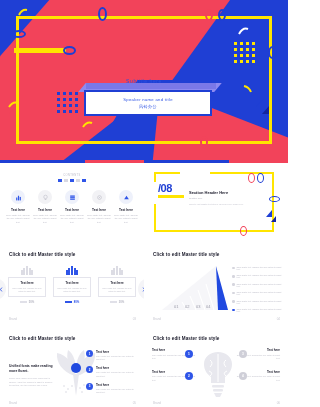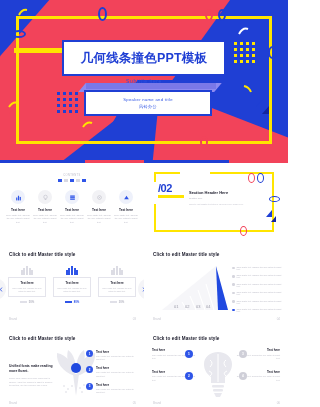--- a/index.html
+++ b/index.html
@@ -237,23 +237,20 @@
     <svg style="position:absolute; left:243px; top:84px; width:10px; height:9px;">
         <path d="M1 2 Q6 3 8 8" stroke="#ffe500" stroke-width="2" fill="none"></path>
       </svg>
     <svg style="position:absolute; left:82px; top:120px; width:11px; height:8px;">
         <path d="M1 7 Q5 1 10 3" stroke="#ffe500" stroke-width="2" fill="none"></path>
       </svg>
 
     <div class="purple-slab"></div>
     <div class="purple-slab2"></div>
 
-    <div class="title-card">
-      <div class="t">几何线条撞色PPT模板</div>
-    </div>
     <div class="subtitle">Subtitle here</div>
 
     <div class="speaker-card">
       <div class="l1">Speaker name and title</div>
       <div class="l2">风铃办公</div>
     </div>
   </div>
 
   <div class="grid">
 
@@ -330,21 +327,21 @@
       </div>
 
       <div class="slide">
         <div class="slide-top-blue"></div>
         <div class="slide-top-red"></div>
 
         <div class="b-frame"></div>
         <div class="b-frame-break-t"></div>
         <div class="b-frame-break-l"></div>
 
-        <div class="b-num">/02</div>
+        <div class="b-num">/08</div>
         <div class="b-numbar"></div>
 
         <div class="ring" style="left:104px; top:13px; width:7px; height:10px; border:1.6px solid #f2435a;"></div>
         <div class="ring" style="left:113px; top:13px; width:7px; height:10px; border:1.6px solid #1f3fd4;"></div>
         <div class="ring" style="left:125px; top:36px; width:11px; height:6px; border:1.6px solid #1f3fd4;"></div>
         <div class="ring" style="left:96px; top:66px; width:7px; height:10px; border:1.6px solid #f2435a;"></div>
 
         <div class="tri" style="left:122px; top:50px; border-left:6px solid transparent; border-bottom:7px solid #1f3fd4;"></div>
         <div class="tri" style="left:127px; top:56px; border-left:5px solid transparent; border-bottom:6px solid #13259f;"></div>
 

